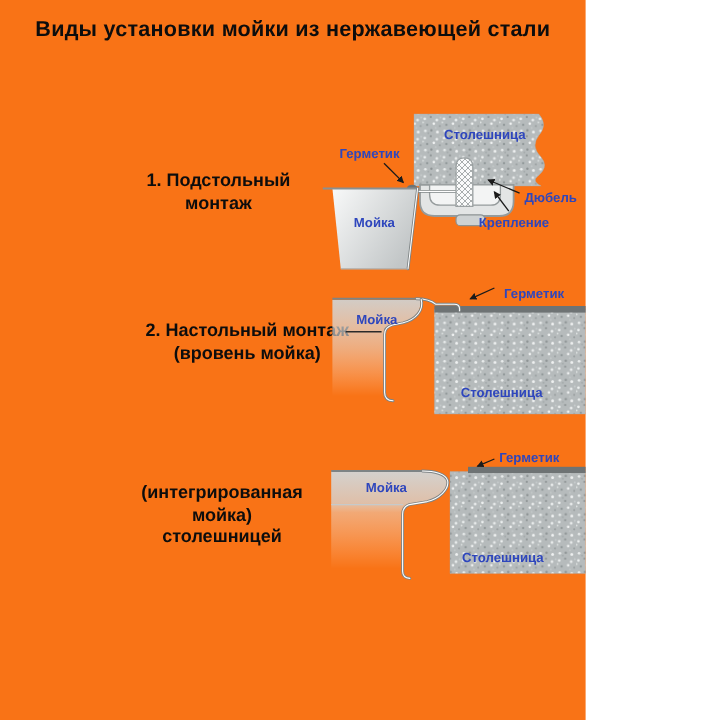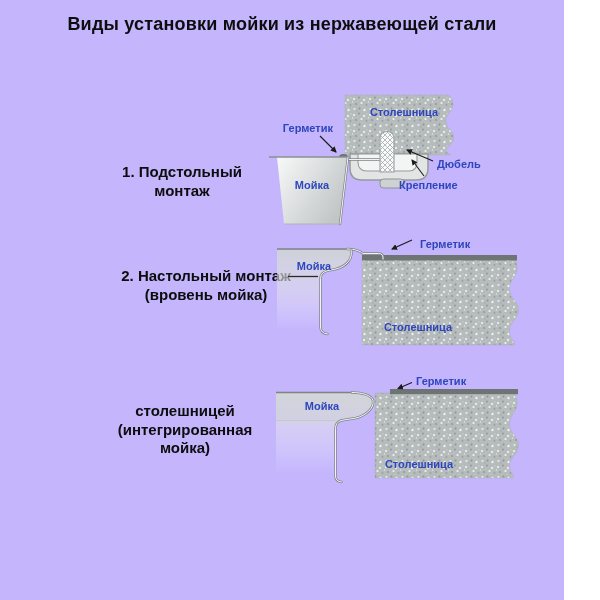--- a/index.html
+++ b/index.html
@@ -1,23 +1,23 @@
 <!DOCTYPE html>
 <html lang="ru" style="--label_blue: #2e46bd; --text_black: #0d0d0d; --metal_gray: #7e8485; --counter_gray: #b6bbbc; --sealant_gray: #6e7374;"><head>
 <meta charset="utf-8">
 <style>
   html,body{margin:0;padding:0;background:#ffffff;}
-  .page{position:relative;width:564px;height:600px;background:#c4b5fd;overflow:hidden;
+  .page{position:relative;width:488px;height:600px;background:#f97316;overflow:hidden;
         font-family:"Liberation Sans",sans-serif;}
   .title{position:absolute;top:12px;left:0;width:100%;text-align:center;
          font-weight:800;font-size:18px;line-height:24px;letter-spacing:.2px;
          color:var(--text_black,#0d0d0d);}
   .heading{position:absolute;font-weight:bold;font-size:15px;line-height:18.5px;
            text-align:center;color:var(--text_black,#0d0d0d);}
-  #h1{left:94px;top:142px;width:176px;margin-top:21px;}
+  #h1{left:94px;top:142px;width:176px;}
   #h2{left:118px;top:267px;width:176px;}
   #h3{left:94px;top:402px;width:182px;}
   .canvas{position:absolute;inset:0;}
   .lbl{font-family:"Liberation Sans",sans-serif;font-weight:bold;font-size:11px;
        fill:var(--label_blue,#2e46bd);}
   .arrow{stroke:#1b1b1b;stroke-width:1.1;fill:none;}
   .metal-dark{fill:none;stroke:var(--metal_gray,#7e8485);stroke-width:2.4;stroke-linecap:round;}
   .metal-core{fill:none;stroke:#ffffff;stroke-width:0.9;stroke-linecap:round;}
 </style>
 </head>
@@ -30,22 +30,22 @@
   <div class="heading" id="h1">
     <div>1. Подстольный монтаж</div>
   </div>
 
   <div class="heading" id="h2">
     <div>2. Настольный монтаж</div>
     <div>(вровень мойка)</div>
   </div>
 
   <div class="heading" id="h3">
+    <div>(интегрированная мойка)</div>
     <div>столешницей</div>
-    <div>(интегрированная мойка)</div>
   </div>
 
   <svg class="canvas" width="600" height="600" viewBox="0 0 600 600">
     <defs>
       <pattern id="granite" width="16" height="16" patternUnits="userSpaceOnUse">
         <rect width="16" height="16" style="fill:var(--counter_gray,#b6bbbc)"></rect>
         <circle cx="2" cy="3" r="1.1" fill="#eef1f1"></circle>
         <circle cx="7" cy="1.5" r="0.9" fill="#8f9596"></circle>
         <circle cx="12" cy="4" r="1.2" fill="#e7eaea"></circle>
         <circle cx="4" cy="8" r="1.0" fill="#939a9b"></circle>

